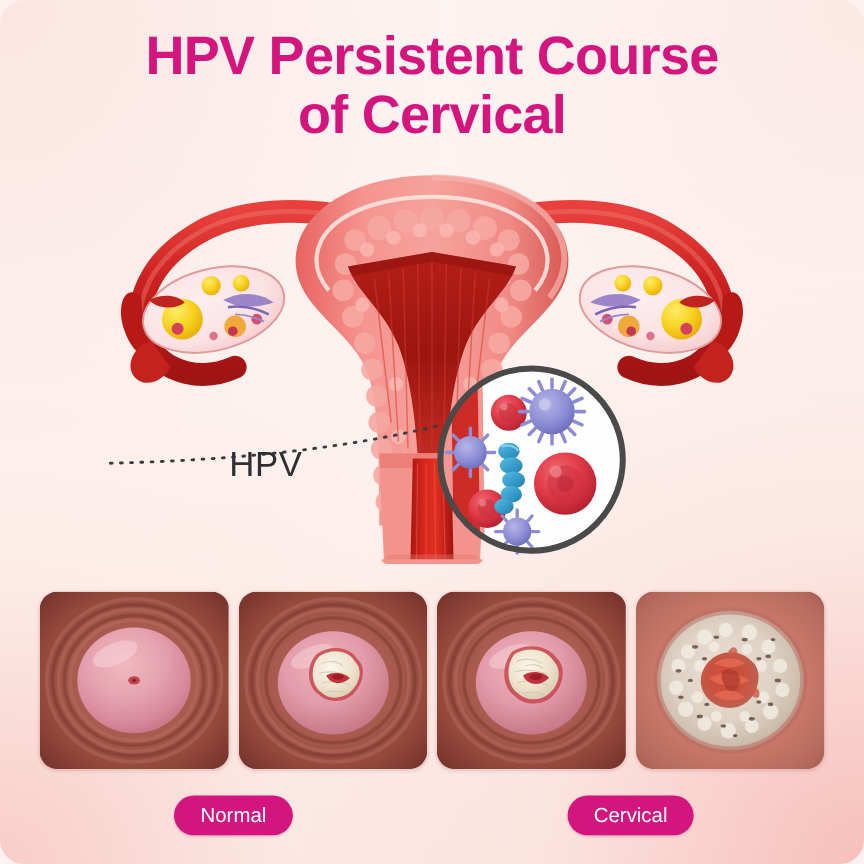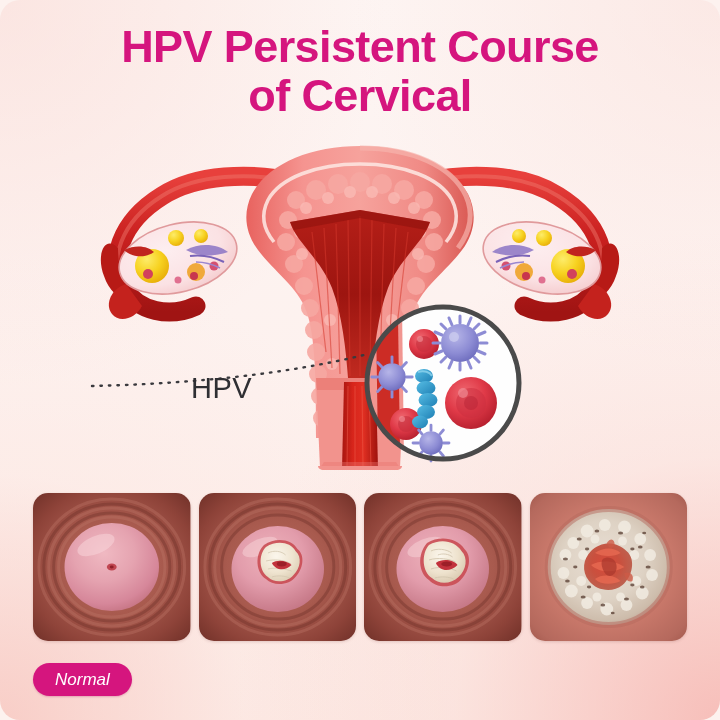--- a/index.html
+++ b/index.html
@@ -46,21 +46,21 @@
     position:relative;flex:1;border-radius:15px;overflow:hidden;
     box-shadow:0 1px 3px rgba(120,60,60,.2);
   }
   .panel svg{display:block;width:100%;height:100%;}
 
   
   #pills{
     position:absolute;left:33px;top:656px;width:654px;height:46px;
     display:flex;gap:8px;
   }
-  .pill-slot{flex:1;display:flex;align-items:center;font-style:italic;}
+  .pill-slot{flex:1;display:flex;align-items:center;justify-content:center;}
   .pill{
     background:#d5157e;color:#ffffff;border-radius:23px;
     font-size:17px;line-height:19px;text-align:center;
     padding:7px 22px;white-space:pre-line;
     box-shadow:0 1px 2px rgba(160,20,90,.25);
   }
   .pill.two{padding:4px 20px;}
 </style>
 </head>
 <body>
@@ -594,15 +594,18 @@
 
         <ellipse cx="80" cy="74" rx="62" ry="58" fill="none" stroke="#b5695d" stroke-width="6" opacity=".5"></ellipse>
       </svg>
     </div>
   </div>
 
   <div id="pills">
     <div class="pill-slot">
       <div class="pill">Normal</div>
     </div>
+    <div class="pill-slot">
+      <div class="pill">Cervical</div>
+    </div>
   </div>
 
 </div>
 
 </body></html>

